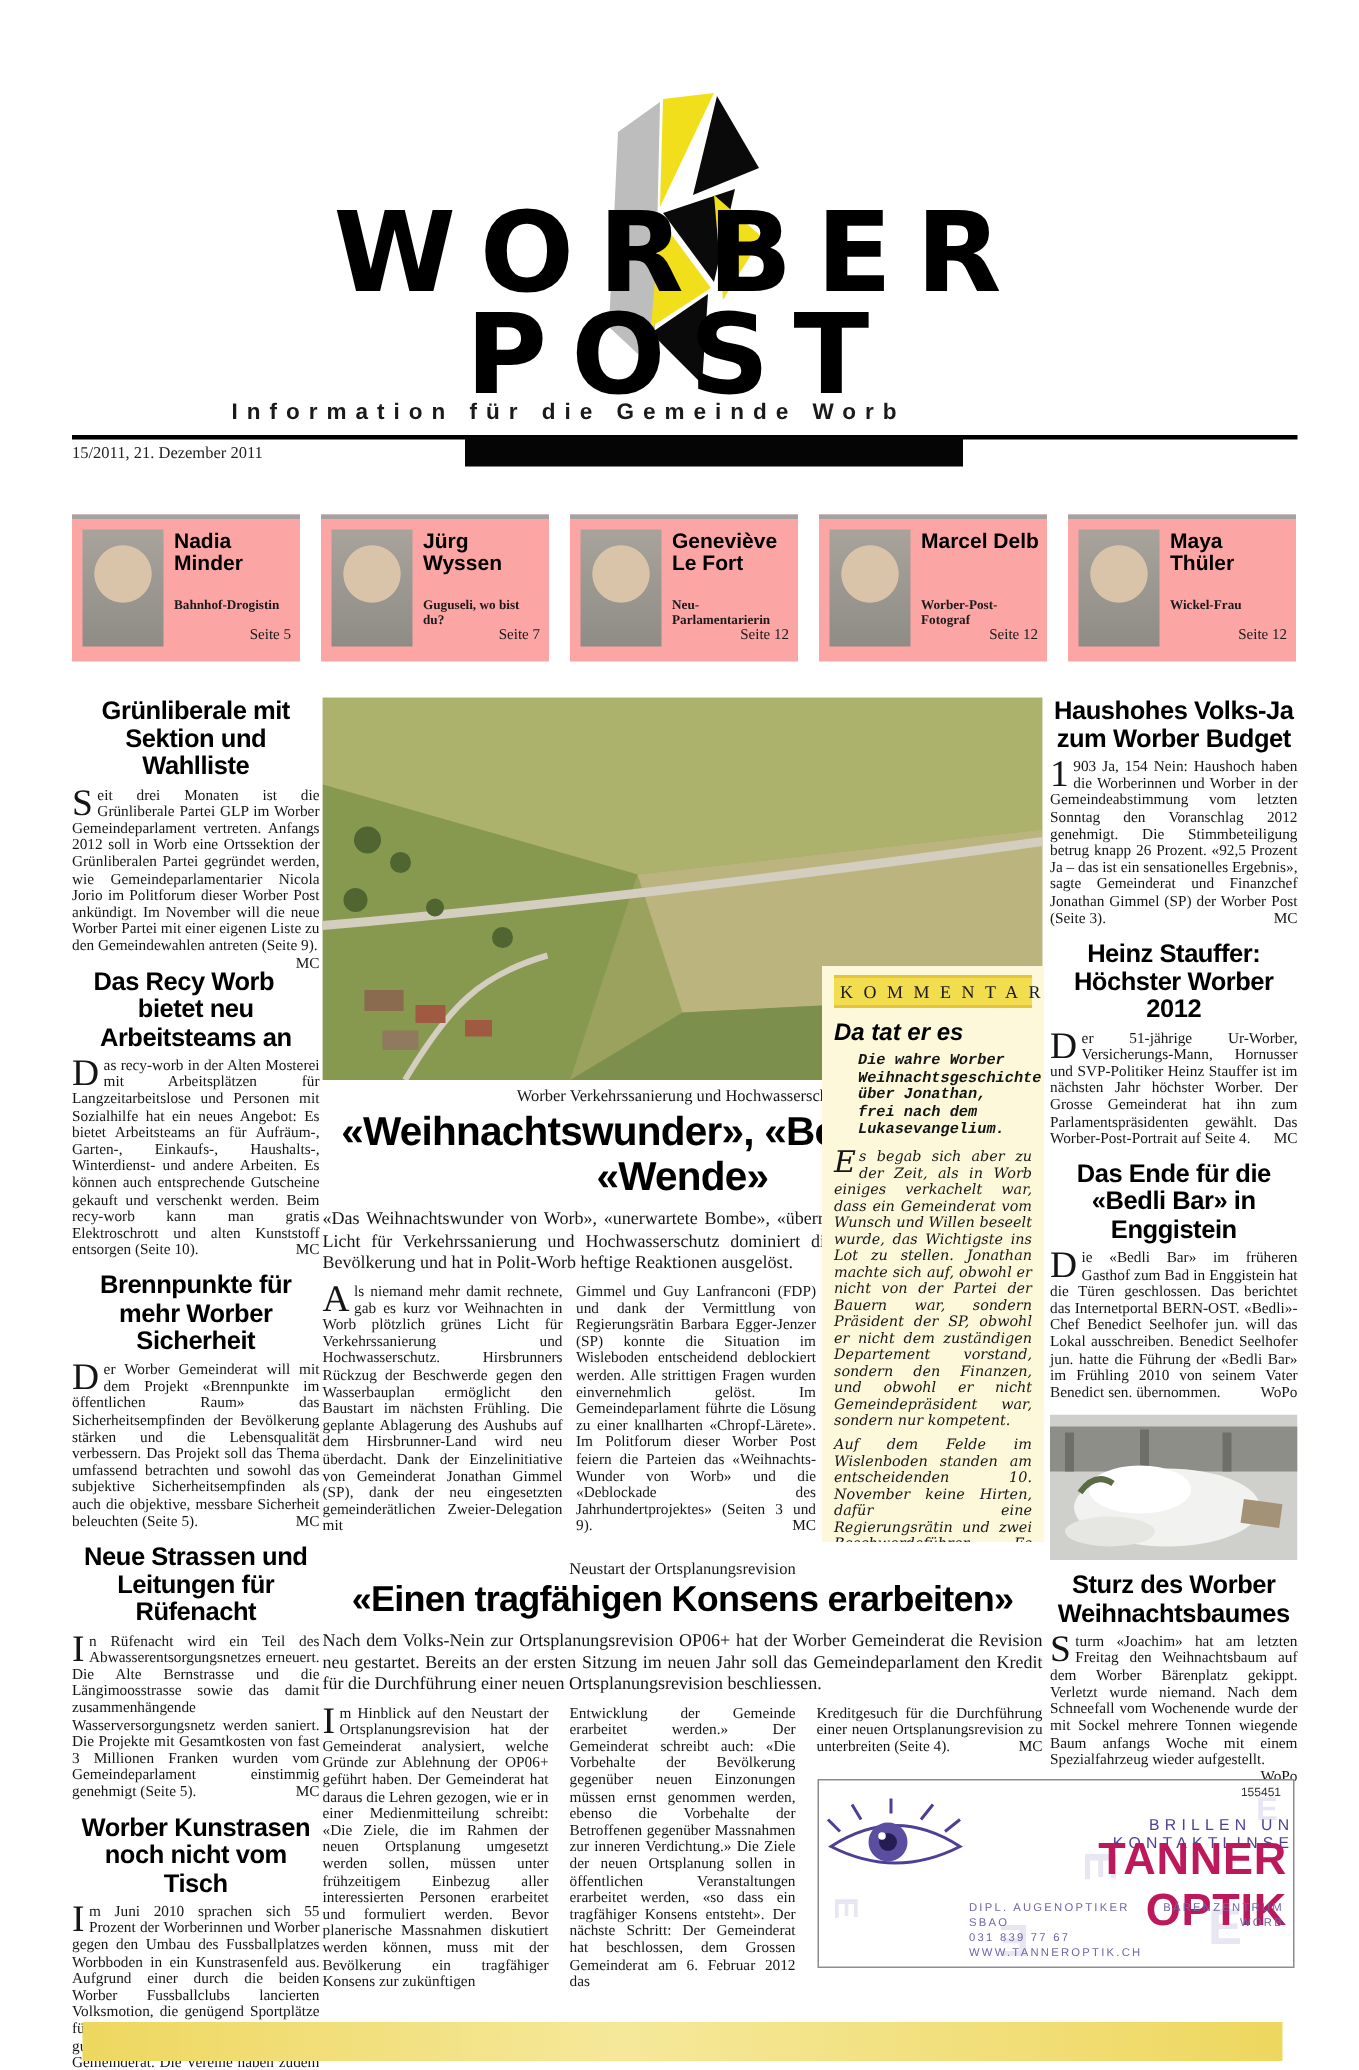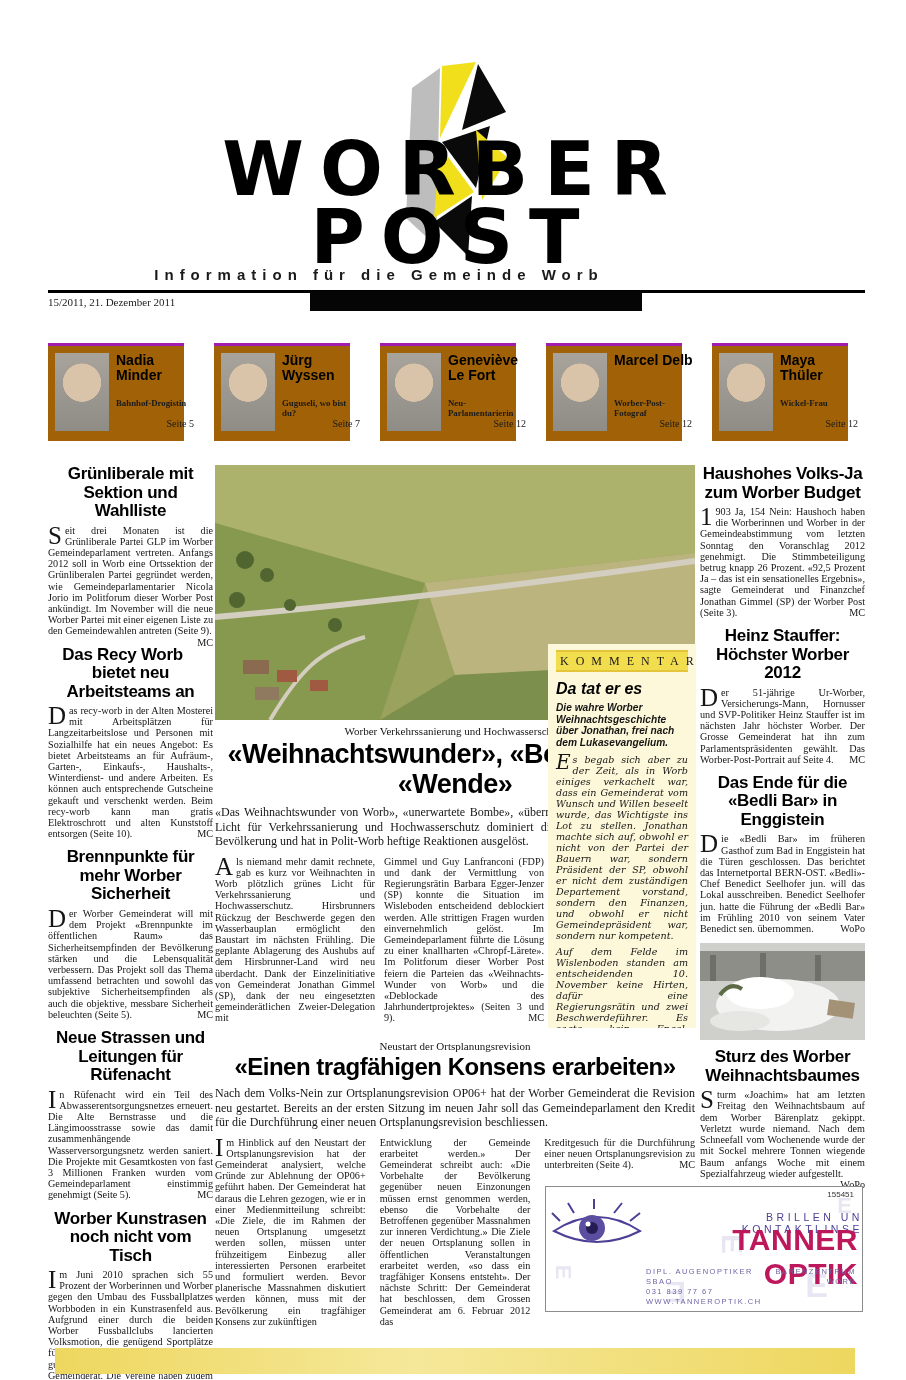--- a/index.html
+++ b/index.html
@@ -16,22 +16,22 @@
   .mast-title.l2{top:202px;}
   .mast-subtitle{position:absolute;left:0;top:266px;width:758px;text-align:center;z-index:3;
                  font-family:"Liberation Sans",sans-serif;font-weight:bold;font-size:15px;
                  letter-spacing:6px;color:#1a1a1a;}
   .mast-rule{position:absolute;left:48px;top:290px;width:817px;height:3px;background:#000;}
   .mast-banner{position:absolute;left:310px;top:291px;width:332px;height:20px;background:#050505;}
   .mast-date{position:absolute;left:48px;top:296px;font-size:11px;color:#222;}
 
   
   .people-strip{position:absolute;left:48px;top:343px;width:817px;height:97px;}
-  .person-card{position:absolute;top:0;width:136px;height:95px;background:#a16207;
-               border-top:3px solid #a21caf;}
+  .person-card{position:absolute;top:0;width:152px;height:95px;background:#fca5a5;
+               border-top:3px solid #a3a3a3;}
   .person-photo{position:absolute;left:7px;top:7px;width:54px;height:78px;
                 background:
                  radial-gradient(circle at 50% 38%, #d9c4aa 0 34%, rgba(0,0,0,0) 35%),
                  linear-gradient(#a8a49c,#8f8c86);}
   .person-name{position:absolute;left:68px;top:7px;width:80px;
                font-family:"Liberation Sans",sans-serif;font-weight:bold;
                font-size:14px;line-height:15px;color:#000;}
   .person-role{position:absolute;left:68px;top:52px;width:80px;
                font-size:8.8px;line-height:10px;font-weight:bold;color:#1a1a1a;}
   .person-page{position:absolute;left:68px;top:72px;width:78px;text-align:right;
@@ -58,22 +58,22 @@
   .main-cols{display:flex;gap:9px;width:330px;}
   .main-cols .tcol{width:160px;}
 
   
   .kommentar{position:absolute;left:548px;top:644px;width:148px;height:384px;
              background:#fdf8d9;padding:6px 8px;box-sizing:border-box;overflow:hidden;z-index:4;}
   .kommentar-label{background:#f2dd4e;border-top:2px solid #e3c43a;border-bottom:2px solid #e3c43a;
                    text-align:center;font-size:12px;letter-spacing:7px;padding:2px 0 1px 4px;color:#1a1a1a;}
   .kommentar-title{margin:8px 0 4px 0;font-family:"Liberation Sans",sans-serif;
                    font-weight:bold;font-style:italic;font-size:16px;color:#000;}
-  .kommentar-intro{margin:0 0 6px 0;font-weight:bold;font-style:italic;
-                   font-size:10.2px;line-height:11.6px;font-family:Liberation Sans, sans-serif;}
+  .kommentar-intro{margin:0 0 6px 16px;font-weight:bold;font-style:italic;
+                   font-size:10.2px;line-height:11.6px;font-family:Liberation Mono, monospace;}
   .kommentar p.kbody{margin:0 0 5px 0;font-style:italic;font-family:"DejaVu Serif",serif;
                      font-size:9.6px;line-height:11px;text-align:justify;}
   .kdrop{float:left;font-size:20px;line-height:17px;padding-right:2px;font-style:italic;}
 
   
   .planning{position:absolute;left:215px;top:1040px;width:480px;}
   .kicker{margin:0;text-align:center;font-size:11px;}
   .planning-headline{margin:2px 0 6px 0;text-align:center;font-family:"Liberation Sans",sans-serif;
                      font-weight:bold;font-size:24px;line-height:26px;letter-spacing:-0.5px;color:#000;}
   .planning-cols{display:flex;gap:14px;}

